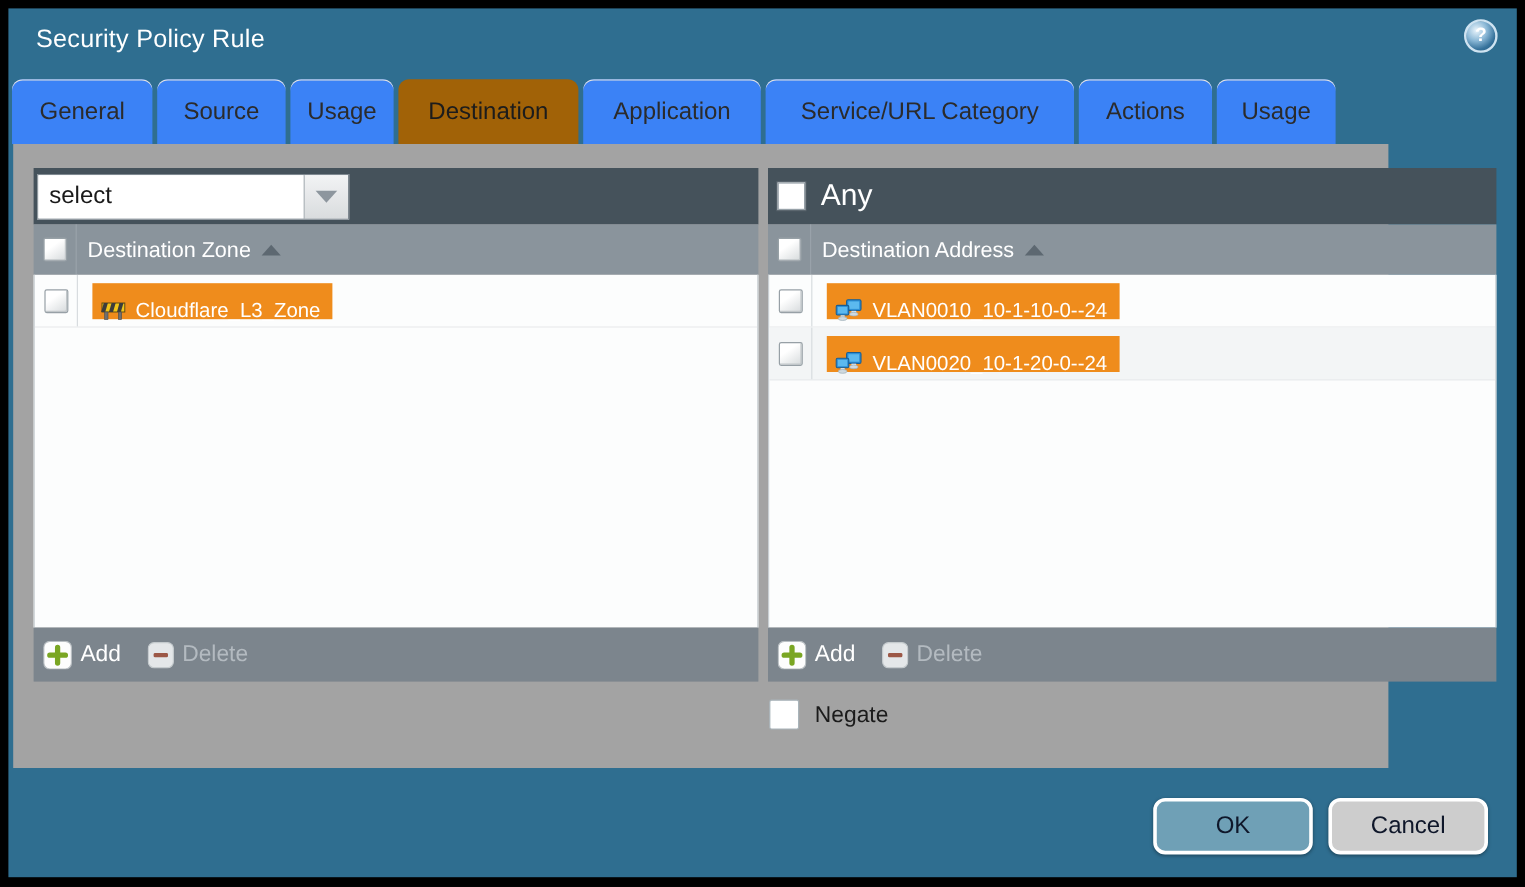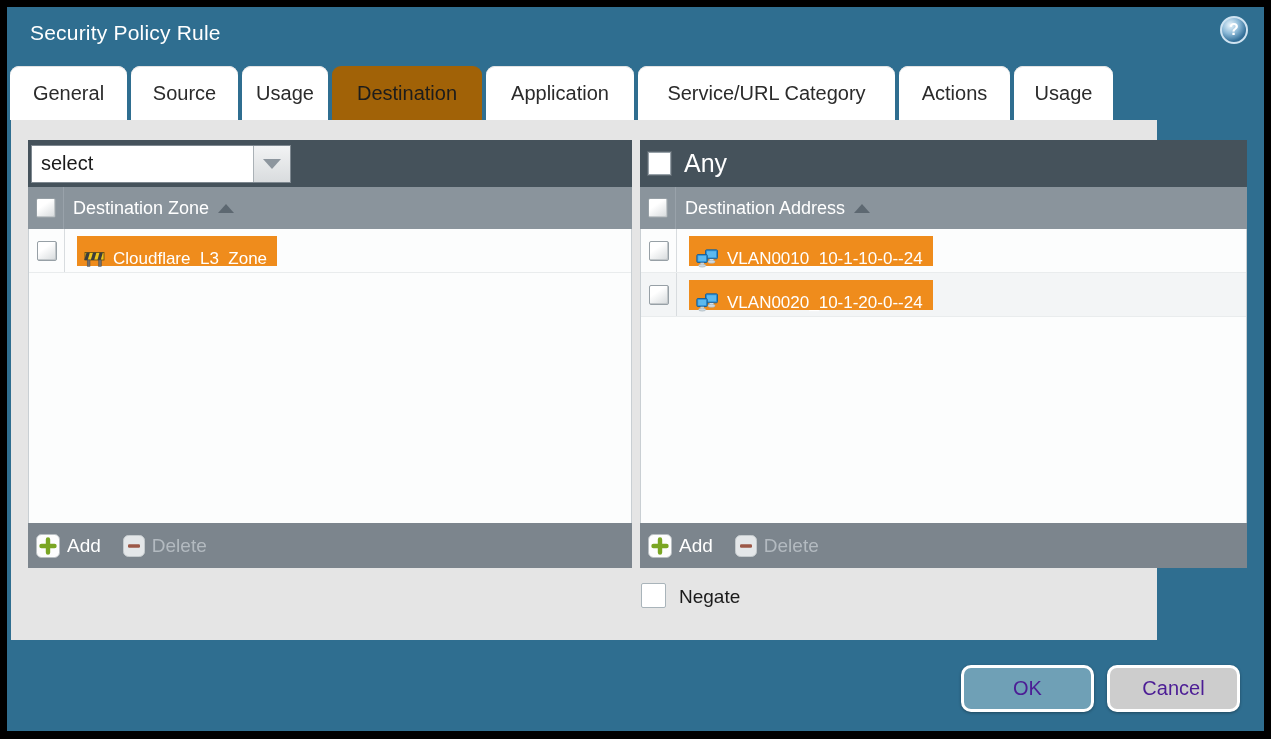--- a/index.html
+++ b/index.html
@@ -14,31 +14,31 @@
   .title { position:absolute; left:23px; top:14px; color:#fff; font-size:21px;
     letter-spacing:0.2px; }
   .help { position:absolute; right:16px; top:9px; width:28px; height:28px;
     border-radius:50%; cursor:pointer;
     background:radial-gradient(circle at 35% 30%, #eaf5fc 0%, #8cb9d7 38%, #35719a 70%, #2a5f84 100%);
     border:2px solid #cfe3f1; color:#fff; font-size:16px; font-weight:bold;
     display:flex; align-items:center; justify-content:center; }
 
   
   .tabs { position:absolute; left:3px; top:59px; height:54px; display:flex; gap:4px; }
-  .tab { height:54px; background:#ffffff; border-radius:9px 9px 0 0;
+  .tab { height:54px; background:#3b82f6; border-radius:9px 9px 0 0;
     display:flex; align-items:center; justify-content:center;
     font-size:20px; color:#2b2b2b; cursor:pointer;
     box-shadow:inset 0 1px 0 #e2e2e2; }
   .tab.active { background:#a16207; color:#1c1c1c; box-shadow:none; }
   .t0{width:117px}.t1{width:107px}.t2{width:86px}.t3{width:150px}
   .t4{width:148px}.t5{width:257px}.t6{width:111px}.t7{width:99px}
 
   
   .content { position:absolute; left:4px; top:113px; width:1146px; height:520px;
-    background:#e5e5e5; }
+    background:#a3a3a3; }
 
   .panel { position:absolute; top:20px; height:428px; display:flex; flex-direction:column; }
   .panel.leftp  { left:17px;  width:604px; }
   .panel.rightp { left:629px; width:607px; }
 
   .ptoolbar { height:47px; background:#45525b; flex:none; display:flex; align-items:center; }
 
   
   .selectbox { display:flex; margin-left:3px; height:38px; border:1px solid #7e8890; background:#fff; }
   .selectbox input { width:221px; height:36px; border:none; outline:none; padding:0 9px;
@@ -79,21 +79,21 @@
   .fbtn.disabled { color:#b3bac0; cursor:default; }
 
   
   .negate { position:absolute; left:630px; top:463px; display:flex; align-items:flex-end; gap:13px; }
   .cb.negate-cb { width:25px; height:25px; border:1px solid #a9b4ba; border-radius:2px; }
   .negate-label { font-size:19px; color:#1b1b1b; }
 
   
   .actions { position:absolute; top:658px; right:24px; display:flex; gap:13px; }
   .btn { width:133px; height:47px; border-radius:10px; border:3px solid #ffffff;
-    font-size:20px; font-family:"Liberation Sans", sans-serif; cursor:pointer; color:#4c1d95;
+    font-size:20px; font-family:"Liberation Sans", sans-serif; cursor:pointer; color:#0f172a;
     box-shadow:0 1px 3px rgba(0,0,0,0.35); }
   .btn.ok { background:#6fa0b6; }
   .btn.cancel { background:#cdcdcd; }
 
   svg { display:block; }
 </style>
 </head>
 <body>
 
 <div class="frame">

